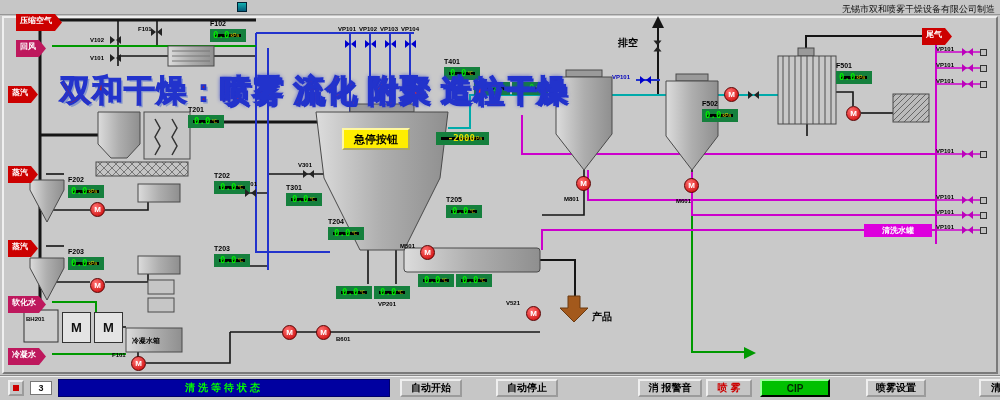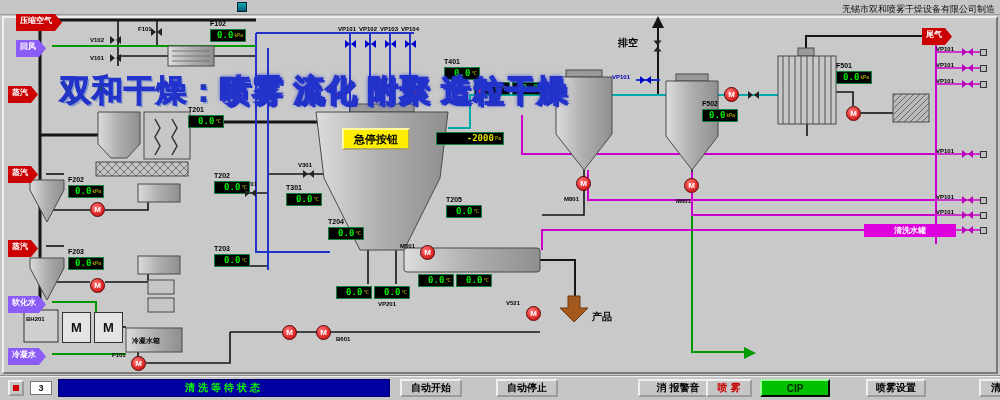--- a/index.html
+++ b/index.html
@@ -11,43 +11,43 @@
   .mfr{position:absolute;right:5px;top:3px;font-size:9px;font-weight:normal;color:#111;white-space:nowrap}
   .winicon{position:absolute;left:237px;top:2px;width:10px;height:10px;background:linear-gradient(#12b0b0,#045a7a);border:1px solid #023}
   .diagram-bg{position:absolute;left:2px;top:16px;width:996px;height:358px;background:#c9c9c9;border:2px solid;border-color:#efefef #7a7a7a #7a7a7a #efefef}
   .pipes{position:absolute;left:0;top:0;pointer-events:none}
   .lbl{position:absolute;font-size:7px;font-weight:bold;color:#000;line-height:1;white-space:nowrap;z-index:5}
   .lbl6{font-size:6px}
   .lbl8{font-size:10px}
   .lbl.blue{color:#0000bb}
   .tag{position:absolute;height:17px;line-height:13px;color:#fff;font-size:8px;font-weight:bold;padding:0 10px 0 4px;white-space:nowrap;z-index:5;clip-path:polygon(0 0,calc(100% - 7px) 0,100% 50%,calc(100% - 7px) 100%,0 100%)}
   .tag.red{background:#cc0000}
-  .tag.green{background:#8b5cf6}
+  .tag.green{background:#be185d}
   .disp{position:absolute;z-index:5}
   .disp-label{font-size:7px;font-weight:bold;color:#000;line-height:1;height:8px;margin-bottom:1px}
-  .disp-box{width:36px;height:13px;background:#000;border:1px solid #15803d;display:flex;align-items:center;justify-content:flex-end;gap:1px;padding:0 2px}
+  .disp-box{width:36px;height:13px;background:#000;border:5px solid #15803d;display:flex;align-items:center;justify-content:flex-end;gap:1px;padding:0 2px}
   .disp-val{color:#00ee00;font:bold 9px "DejaVu Sans Mono",monospace;line-height:1}
   .disp-unit{color:#cccc00;font-size:5px;line-height:1}
   .disp.neg .disp-val{color:#e0e000}
-  .disp.wide .disp-box{width:68px}
+  .disp.wide .disp-box{width:53px}
   .pump{position:absolute;width:15px;height:15px;border-radius:50%;background:radial-gradient(circle at 35% 30%,#ff7070,#c80000);border:1px solid #5c0000;color:#fff;font-size:8px;font-weight:bold;display:flex;align-items:center;justify-content:center;z-index:6}
   .motorbox{position:absolute;width:29px;height:31px;background:#e4e4e4;border:1px solid #333;color:#111;font-size:13px;font-weight:bold;display:flex;align-items:center;justify-content:center;z-index:6}
   .valve{position:absolute;width:11px;height:8px;z-index:6}
   .valve:before{content:"";position:absolute;left:0;top:0;border-top:4px solid transparent;border-bottom:4px solid transparent;border-left:5.5px solid #222}
   .valve:after{content:"";position:absolute;right:0;top:0;border-top:4px solid transparent;border-bottom:4px solid transparent;border-right:5.5px solid #222}
   .valve.blue:before{border-left-color:#0000cc}
   .valve.blue:after{border-right-color:#0000cc}
   .valve.mag:before{border-left-color:#bb00bb}
   .valve.mag:after{border-right-color:#bb00bb}
   .valve.vert{transform:rotate(90deg)}
   .sq{position:absolute;width:7px;height:7px;background:#c0c0c0;border:1px solid #333;z-index:6}
   .estop{position:absolute;left:342px;top:128px;width:68px;height:22px;background:#ffee00;border:2px outset #fff8a0;color:#000;font-size:11px;font-weight:bold;display:flex;align-items:center;justify-content:center;z-index:7;cursor:pointer}
-  .ciptag{position:absolute;left:864px;top:224px;width:92px;height:13px;background:#dd00dd;color:#fff;font-size:8px;font-weight:bold;display:flex;align-items:center;justify-content:center;z-index:6}
+  .ciptag{position:absolute;left:864px;top:224px;width:68px;height:13px;background:#dd00dd;color:#fff;font-size:8px;font-weight:bold;display:flex;align-items:center;justify-content:center;z-index:6}
   .watermark{position:absolute;left:60px;top:70px;font-size:31px;font-weight:bold;white-space:nowrap;letter-spacing:1px;z-index:20;pointer-events:none}
-  .wm-a{color:#14532d;-webkit-text-stroke:1.2px #2233cc;text-shadow:2px 2px 0 #8899cc}
+  .wm-a{color:#b91c1c;-webkit-text-stroke:1.2px #2233cc;text-shadow:2px 2px 0 #8899cc}
   .wm-b{color:#ff2222;-webkit-text-stroke:1.3px #2233cc;text-shadow:0 0 4px #2233cc,2px 2px 0 #2233cc}
   .bottombar{position:absolute;left:0;top:376px;width:1000px;height:24px;background:#c6c6c6;border-top:1px solid #efefef;box-shadow:0 -1px 0 #8a8a8a}
   .btn{position:absolute;top:2px;height:18px;background:#c6c6c6;border:2px outset #efefef;font-family:inherit;font-size:10px;font-weight:bold;color:#000;display:flex;align-items:center;justify-content:center;cursor:pointer;white-space:nowrap}
   .btn.redtxt{color:#cc0000}
   .btn.green{background:#00c000;border-color:#9cff9c #015a01 #015a01 #9cff9c;color:#002a00}
   .statusbar{position:absolute;left:58px;top:2px;width:332px;height:18px;background:#0000a0;border:1px solid #00006a;color:#00ff00;font-size:10px;font-weight:bold;display:flex;align-items:center;justify-content:center;letter-spacing:3px}
   .counter{position:absolute;left:30px;top:4px;width:22px;height:14px;background:#fff;border:1px solid #777;font-size:9px;font-weight:bold;color:#111;display:flex;align-items:center;justify-content:center}
   .tool{position:absolute;left:8px;top:3px;width:16px;height:16px;background:#c6c6c6;border:2px outset #efefef;cursor:pointer}
   .tool:after{content:"";position:absolute;left:3px;top:3px;width:6px;height:6px;background:#c00}
 </style>
@@ -404,20 +404,20 @@
   <div class="watermark">
     <span class="wm-a">双和干燥：</span><span class="wm-b">喷雾 流化 附聚 造粒干燥</span>
   </div>
 
   <div class="bottombar">
     <div class="tool"></div>
     <div class="counter">3</div>
     <div class="statusbar">清洗等待状态</div>
     <button class="btn" style="left:400px;width:62px">自动开始</button>
     <button class="btn" style="left:496px;width:62px">自动停止</button>
-    <button class="btn" style="left:638px;width:80px">消 报警音</button>
+    <button class="btn" style="left:638px;width:64px">消 报警音</button>
     <button class="btn redtxt" style="left:706px;width:46px">喷 雾</button>
     <button class="btn green" style="left:760px;width:70px">CIP</button>
     <button class="btn" style="left:866px;width:60px">喷雾设置</button>
     <button class="btn" style="left:979px;width:64px">清洗设置</button>
   </div>
 
 </div>
 
 </body></html>

